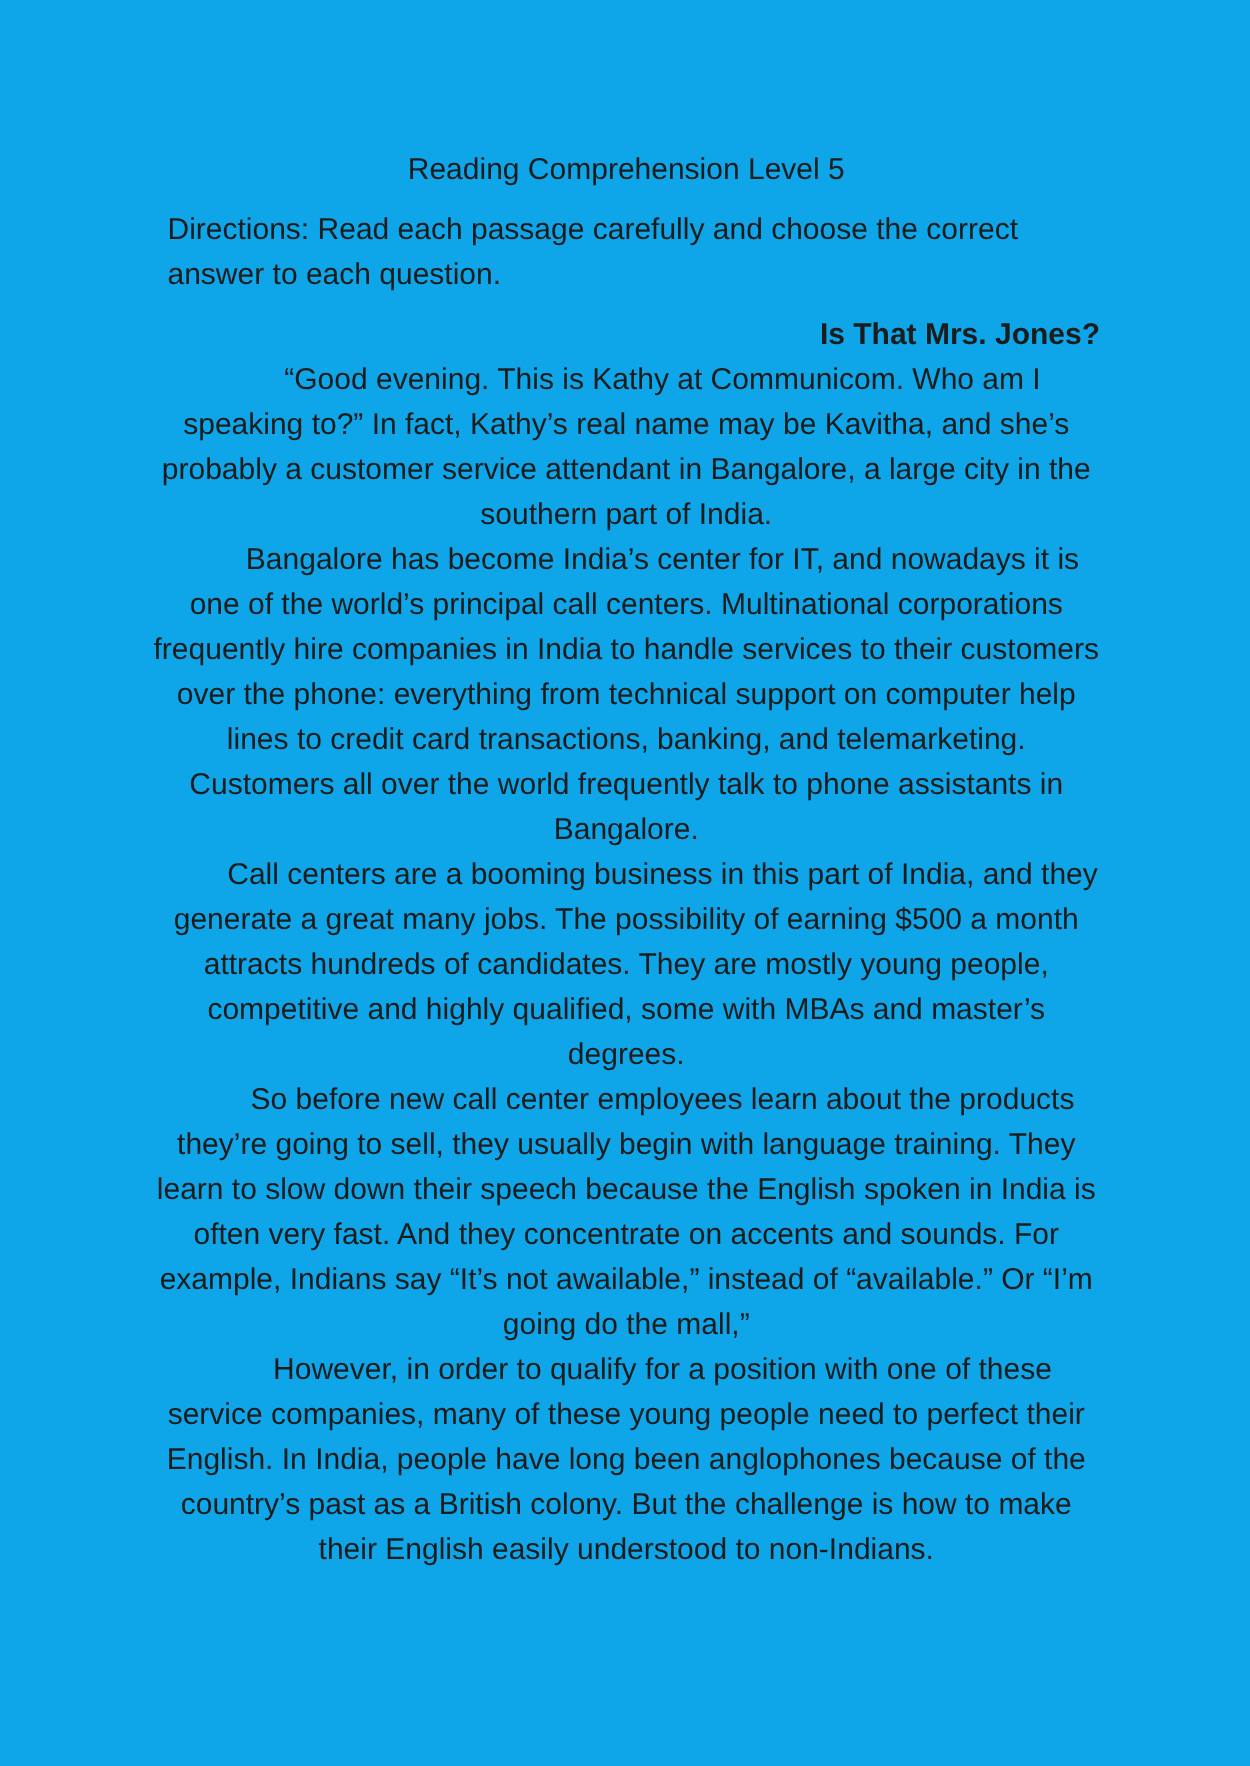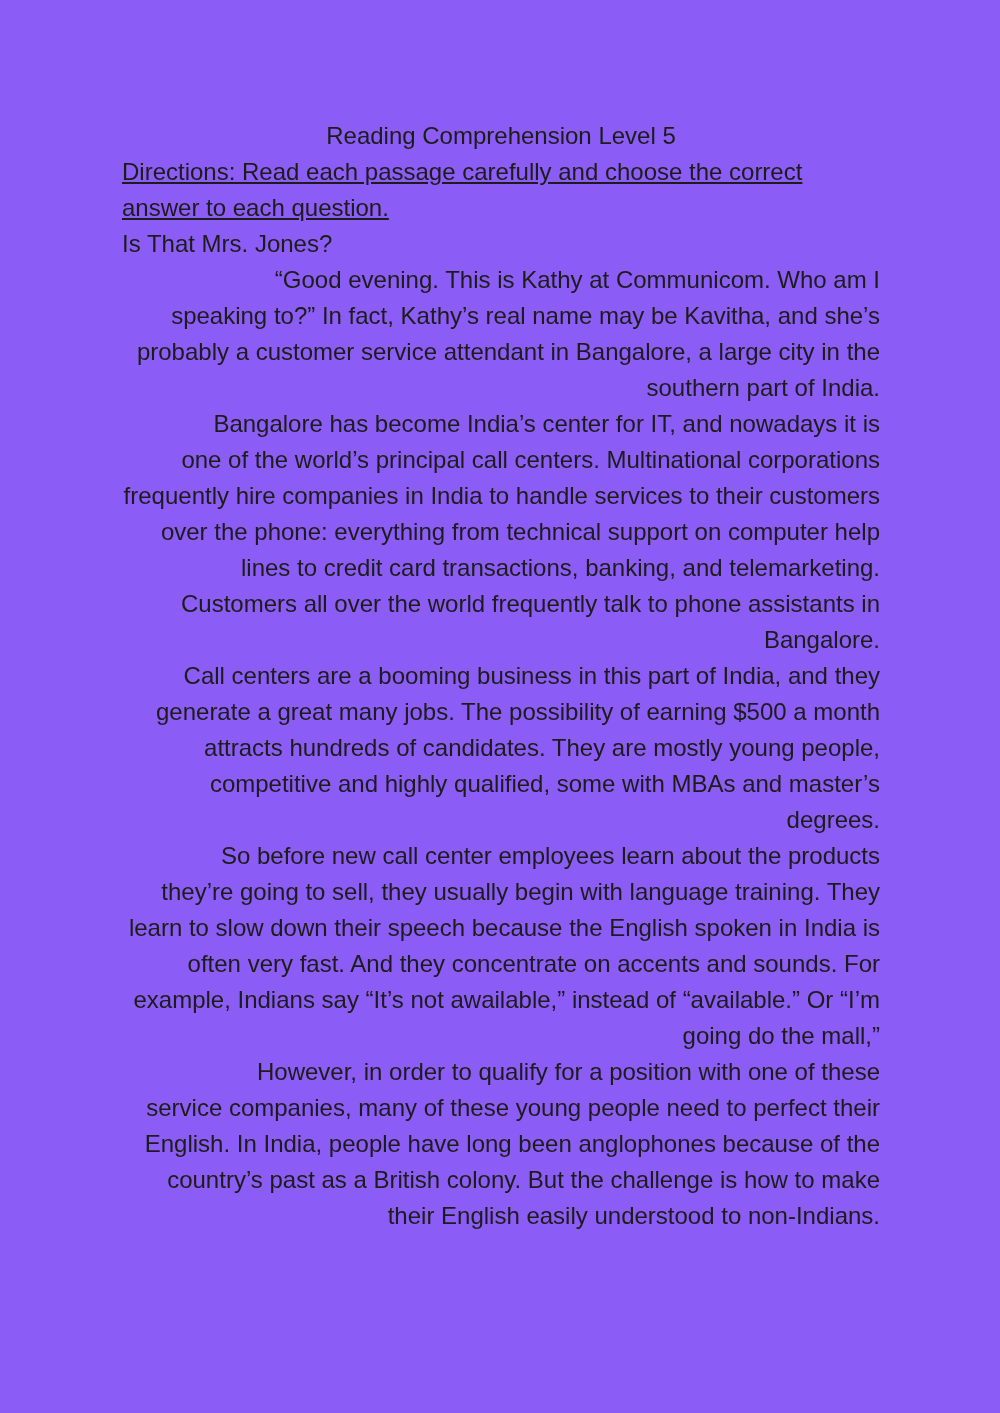--- a/index.html
+++ b/index.html
@@ -12,48 +12,47 @@
     height: 1413px;
     overflow: hidden;
     font-family: "Liberation Sans", "DejaVu Sans", sans-serif;
     color: #1c1c1c;
   }
   .page {
     box-sizing: border-box;
     width: 1000px;
     height: 1413px;
     padding: 118px 120px 0 122px;
-    background: #8b5cf6;
+    background: #0ea5e9;
   }
   .doc-title {
     text-align: center;
     font-size: 24px;
     line-height: 36px;
     font-weight: 400;
     margin: 0;
   }
   .directions {
     font-size: 24px;
     line-height: 36px;
-    margin: 0;
-    text-decoration: underline;
+    margin: 12px;
   }
   .passage-title {
-    text-align: left;
+    text-align: right;
     font-size: 24px;
     line-height: 36px;
-    font-weight: 400;
+    font-weight: 700;
     margin: 0;
   }
   .passage p {
     font-size: 24px;
     line-height: 36px;
     margin: 0;
     text-indent: 58px;
-    text-align: right;
+    text-align: center;
   }
 </style>
 </head>
 <body>
 
 <div class="page">
   <h1 class="doc-title">Reading Comprehension Level 5</h1>
 
   <p class="directions">Directions: Read each passage carefully and choose the correct answer to each question.</p>
 

